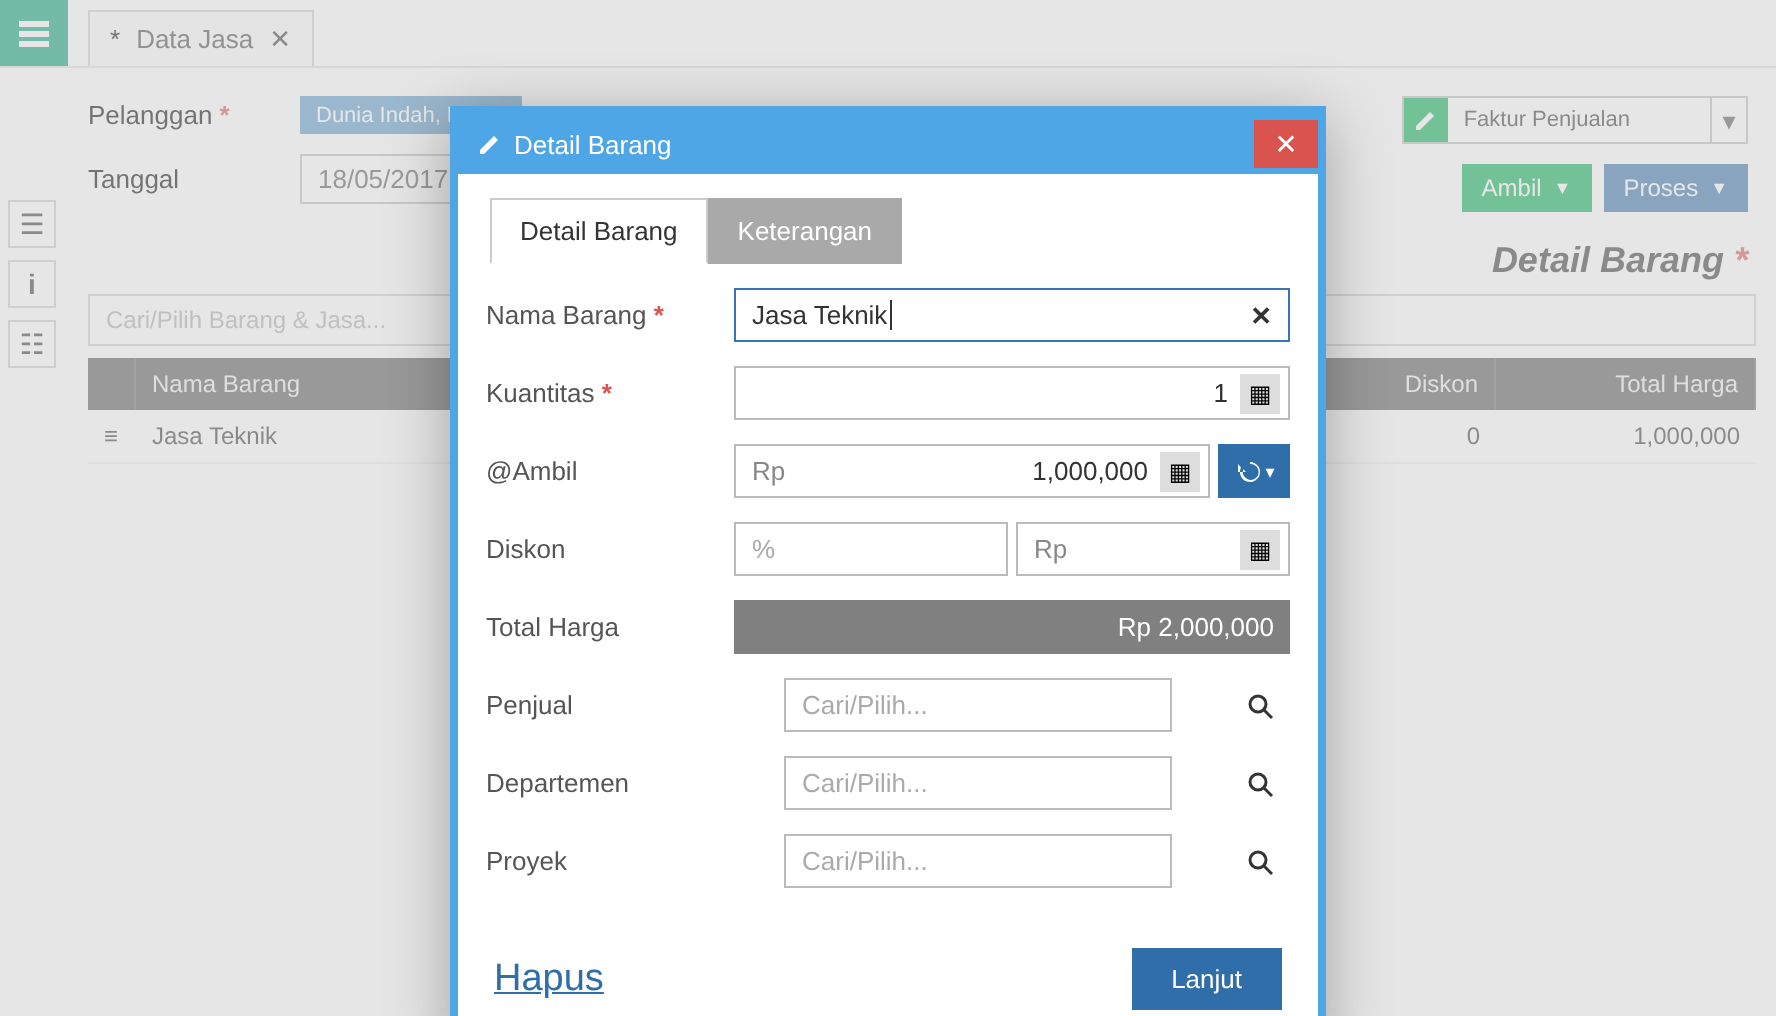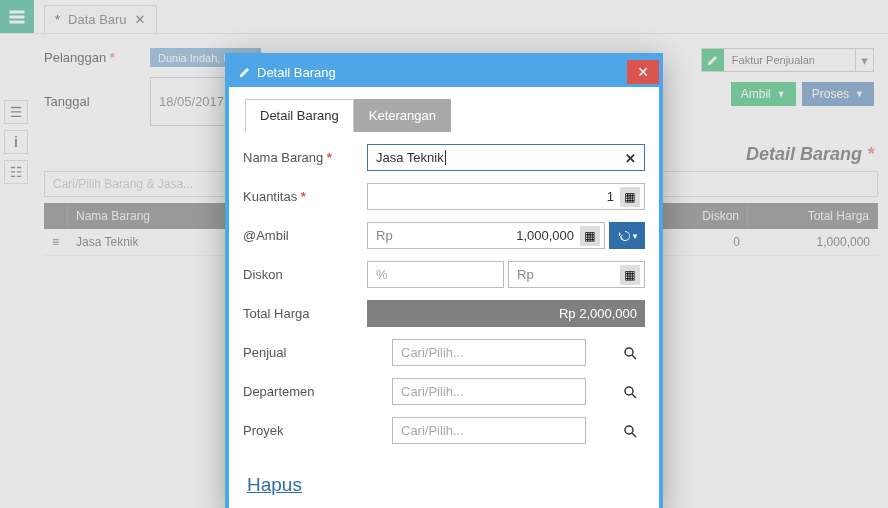--- a/index.html
+++ b/index.html
@@ -10,21 +10,21 @@
 .topbar-icon svg { stroke: #fff; fill: none; }
 .tabstrip { display: flex; align-items: flex-end; padding-left: 10px; }
 .tab { border: 1px solid #ccc; border-bottom: none; background: #fafafa; padding: 6px 10px; font-size: 13px; display: flex; gap: 8px; color: #444; }
 .tab .dirty { color: #000; }
 .tab .x { color: #333; cursor: pointer; }
 .mainpad { padding: 14px 10px 0 44px; position: relative; }
 .form-row { display: flex; align-items: center; gap: 14px; margin-bottom: 10px; }
 .form-row label { width: 92px; color: #000000; }
 .req::after { content:" *"; color:#d9534f; font-weight:bold; }
 .customer-chip { background:#5a97c7; color:#fff; padding:3px 8px; font-size:11px; display:inline-flex; align-items:center; gap:6px; }
-.date-input { border:1px solid #bbb; padding:16px 8px; width:110px; color:#555; background:#fff; }
+.date-input { border:1px solid #bbb; padding:4px 8px; width:110px; color:#555; background:#fff; }
 .right-actions { position:absolute; top:14px; right:14px; display:flex; align-items:center; gap:8px; }
 .doc-pill { border:1px solid #bbb; display:flex; align-items:center; }
 .doc-pill .ico { width:22px; height:22px; background:#00b050; display:flex; align-items:center; justify-content:center; }
 .doc-pill .txt { padding:0 40px 0 8px; font-size:11px; color:#333; }
 .doc-pill .dd { width:18px; height:22px; border-left:1px solid #bbb; display:flex; align-items:center; justify-content:center; }
 .btn { border:none; color:#fff; padding:5px 10px; font-size:12px; display:inline-flex; gap:6px; align-items:center; cursor:pointer; }
 .btn.green { background:#00b050; }
 .btn.blue { background:#2f6ea8; }
 .btn .car { font-size:9px; }
 .detail-title { text-align:right; font-style:italic; font-weight:bold; font-size:18px; color:#333; margin:18px 14px 0 0; }
@@ -79,21 +79,21 @@
   <div class="topbar-icon">
     <svg width="18" height="18" viewBox="0 0 18 18">
         <rect x="2" y="3" width="14" height="2" fill="#fff"></rect>
         <rect x="2" y="8" width="14" height="2" fill="#fff"></rect>
         <rect x="2" y="13" width="14" height="2" fill="#fff"></rect>
       </svg>
   </div>
   <div class="tabstrip">
     <div class="tab">
       <span class="dirty">*</span>
-      <span>Data Baru</span>
+      <span>Data Jasa</span>
       <span class="x">✕</span>
     </div>
   </div>
 </div>
 
 <div class="mainpad">
   <div class="form-row">
     <label class="req">Pelanggan</label>
     <span class="customer-chip">
       <span>Dunia Indah, PT</span>
@@ -266,15 +266,16 @@
                   <circle cx="6" cy="6" r="4" stroke="#333" stroke-width="1.5" fill="none"></circle>
                   <line x1="9" y1="9" x2="13" y2="13" stroke="#333" stroke-width="1.5"></line>
                 </svg>
               </span></div>
           </div>
       </div>
     </div>
     <div class="modal-footer">
       <button class="link-del">Hapus</button>
       <div class="spacer"></div>
+      <button class="btn-primary">Lanjut</button>
     </div>
   </div>
 </div>
 
 </body></html>

